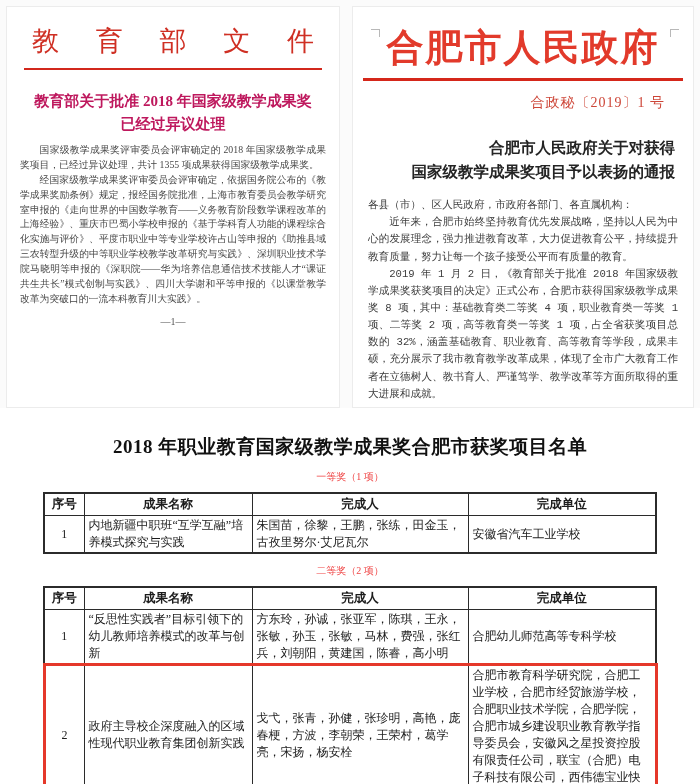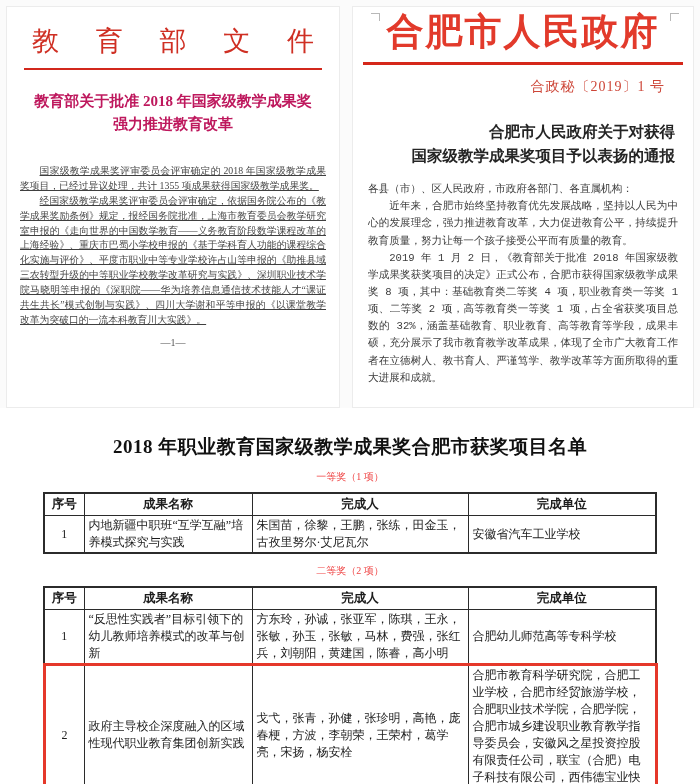--- a/index.html
+++ b/index.html
@@ -22,26 +22,26 @@
   .page-left{width:334px;}
   .page-right{width:342px;}
 
   
   .moe-header{margin-top:16px;text-align:center;font-size:27px;font-weight:normal;
     letter-spacing:15px;color:var(--header-red-left);white-space:nowrap;text-indent:15px;}
   .moe-docnum{margin-top:23px;text-align:center;font-size:10px;color:#b93a2e;letter-spacing:1px;}
   .moe-rule{margin:9px 17px 0 17px;height:2px;background:var(--doc-red);}
   .moe-title{margin:20px 26px 0 26px;text-align:center;font-size:15px;font-weight:bold;
     color:#be185d;line-height:1.5;}
-  .moe-body{margin:29px 13px 0 13px;text-decoration:underline;}
+  .moe-body{margin:8px 13px 0 13px;}
   .moe-body p{font-size:9.8px;line-height:1.52;text-align:justify;text-indent:2em;color:#474747;}
   .moe-pagenum{margin-top:9px;text-align:center;font-size:10px;color:#555;}
 
   
-  .hf-header-wrap{position:relative;margin-top:0;}
+  .hf-header-wrap{position:relative;margin-top:16px;}
   .hf-header{text-align:center;font-size:37px;font-weight:bold;color:var(--header-red-right);
     letter-spacing:2px;font-family:"Liberation Sans","DejaVu Sans",sans-serif;white-space:nowrap;}
   .crop-mark{position:absolute;width:9px;height:8px;border:0 solid #b8b8b8;}
   .crop-mark.left{left:18px;top:6px;border-top-width:1px;border-right-width:1px;}
   .crop-mark.right{right:14px;top:6px;border-top-width:1px;border-left-width:1px;}
   .hf-rule{margin:5px 10px 0 10px;height:3px;background:#d5271a;}
   .hf-docnum{margin-top:13px;text-align:right;padding-right:28px;font-size:14px;color:#cd4537;letter-spacing:1px;}
   .hf-title{margin:24px 18px 0 18px;text-align:right;font-size:15.5px;font-weight:bold;color:#242424;
     line-height:1.55;font-family:"Liberation Sans","DejaVu Sans",sans-serif;}
   .hf-body{margin:13px 15px 10px 15px;font-family:Liberation Mono, monospace;}
@@ -67,21 +67,21 @@
 </head>
 <body>
 
 <div class="canvas">
 
   <div class="docs-row">
 
     <section class="page page-left">
       <h1 class="moe-header">教 育 部 文 件</h1>
       <div class="moe-rule"></div>
-      <h2 class="moe-title"><span>教育部关于批准 2018 年国家级教学成果奖</span><br><span>强力推进教育改革</span></h2>
+      <h2 class="moe-title"><span>教育部关于批准 2018 年国家级教学成果奖</span><br><span>已经过异议处理</span></h2>
       <div class="moe-body">
         <p>国家级教学成果奖评审委员会评审确定的 2018 年国家级教学成果奖项目，已经过异议处理，共计 1355 项成果获得国家级教学成果奖。</p>
         <p>经国家级教学成果奖评审委员会评审确定，依据国务院公布的《教学成果奖励条例》规定，报经国务院批准，上海市教育委员会教学研究室申报的《走向世界的中国数学教育——义务教育阶段数学课程改革的上海经验》、重庆市巴蜀小学校申报的《基于学科育人功能的课程综合化实施与评价》、平度市职业中等专业学校许占山等申报的《助推县域三农转型升级的中等职业学校教学改革研究与实践》、深圳职业技术学院马晓明等申报的《深职院——华为培养信息通信技术技能人才“课证共生共长”模式创制与实践》、四川大学谢和平等申报的《以课堂教学改革为突破口的一流本科教育川大实践》。</p>
       </div>
       <div class="moe-pagenum">—1—</div>
     </section>
 
     <section class="page page-right">
       <div class="hf-header-wrap">
         <span class="crop-mark left"></span>

